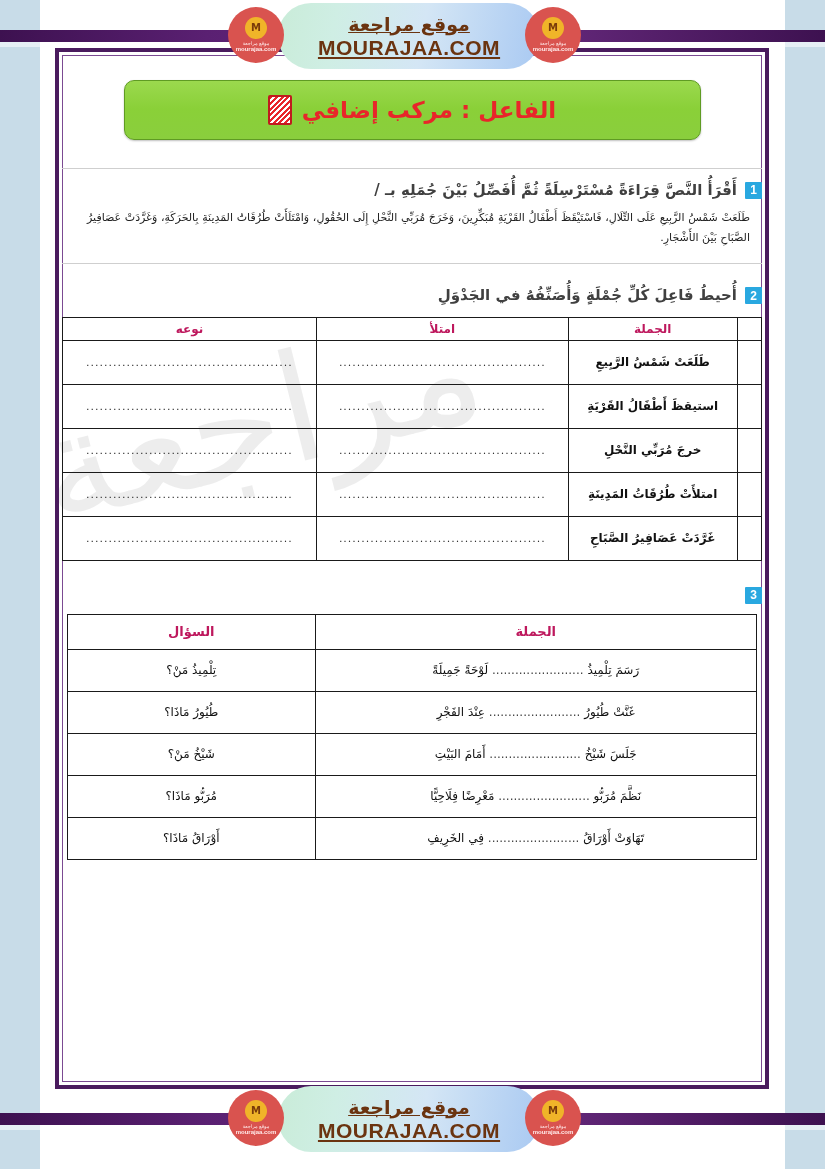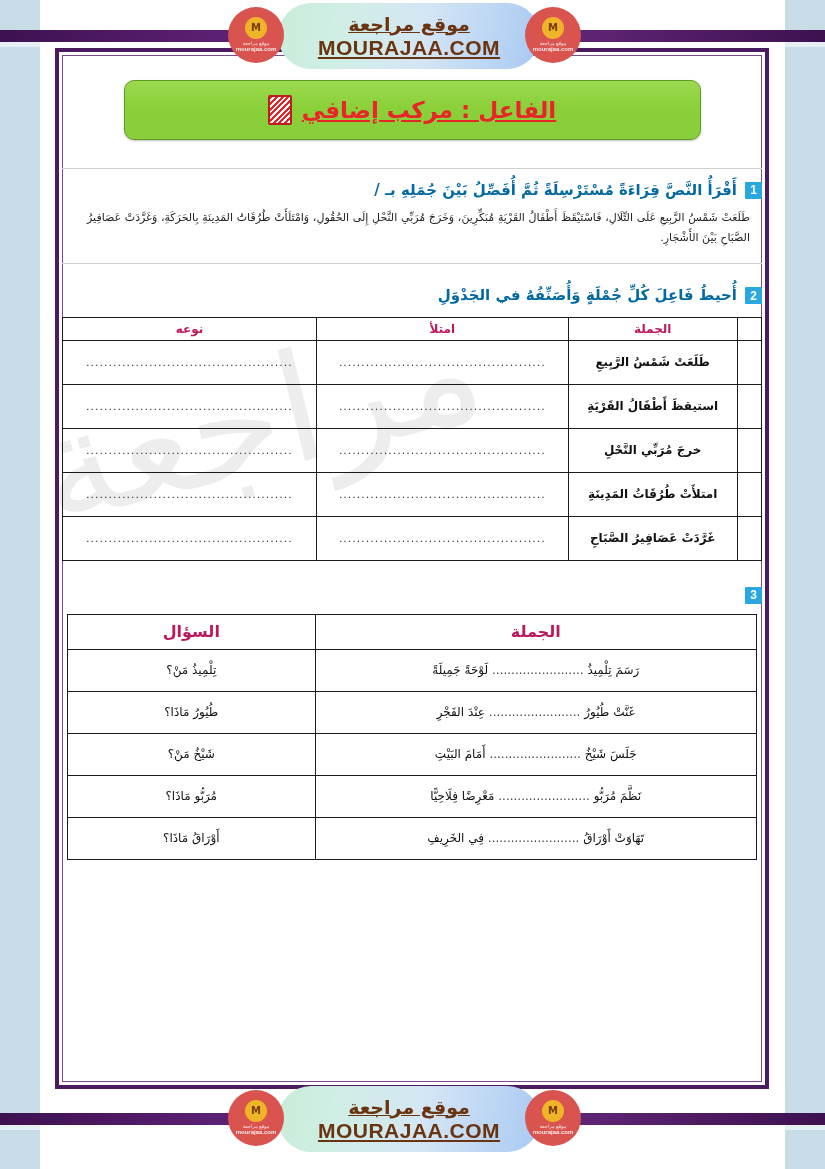--- a/index.html
+++ b/index.html
@@ -175,21 +175,20 @@
     display: flex;
     align-items: center;
     justify-content: center;
     gap: 10px;
   }
   .title-text {
     font-size: 23px;
     font-weight: bold;
     color: #e8262a;
     letter-spacing: 0.5px;
-    text-decoration: underline;
   }
   .title-icon {
     width: 20px; height: 26px;
     background: repeating-linear-gradient(135deg,#e8262a 0 2px,#ffffff 2px 4px);
     border: 2px solid #c01b1f;
     border-radius: 2px;
   }
 
   
   .exercise {
@@ -210,21 +209,21 @@
     color: #fff;
     font-size: 12px;
     font-weight: bold;
     font-family: "Liberation Sans", sans-serif;
     display: flex; align-items: center; justify-content: center;
     border-radius: 1px;
   }
   .ex-title {
     font-size: 15px;
     font-weight: bold;
-    color: #0369a1;
+    color: #404040;
     line-height: 1.5;
   }
   .ex-title.blue { color: #2e7fd0; }
 
   .ex-sep {
     border: 0;
     border-top: 1px solid #cfcfcf;
     margin: 10px 0 0;
   }
   .ex-sep.top { margin: 0 0 10px; }
@@ -291,21 +290,21 @@
     padding: 0 8px;
     font-size: 12px;
   }
   .t2 .row-cell { height: 41px; }
   .t2 .fill-cell {
     text-align: center;
     font-size: 12px;
     padding: 0 10px;
     white-space: nowrap;
   }
-  .t2 .th-cell { height: 34px; font-size: 16px; }
+  .t2 .th-cell { height: 34px; font-size: 13px; }
 
   .blank-line {
     letter-spacing: 1.4px;
     color: #444;
   }
 </style>
 </head>
 <body>
 
 <div class="sheet"></div>

